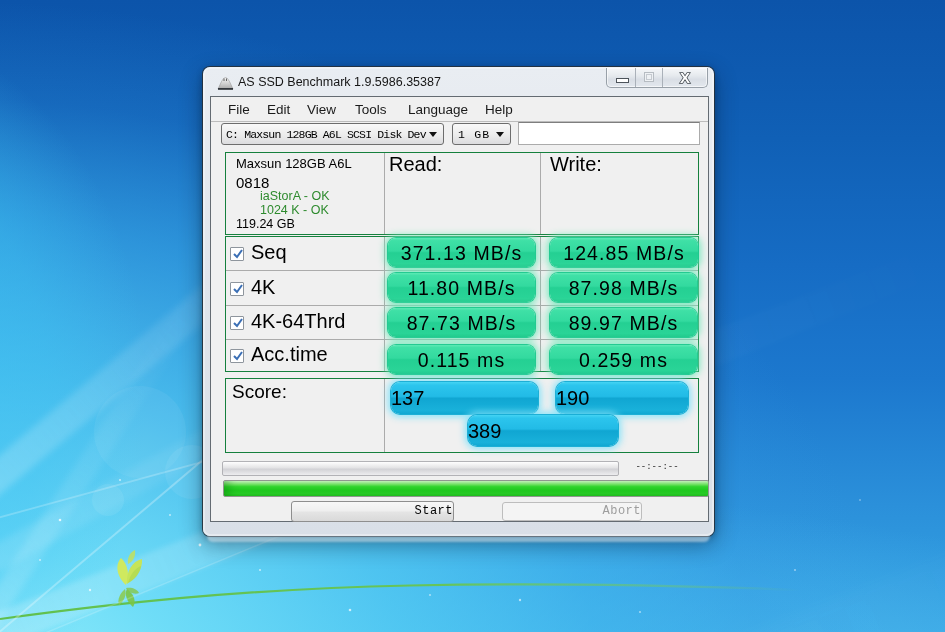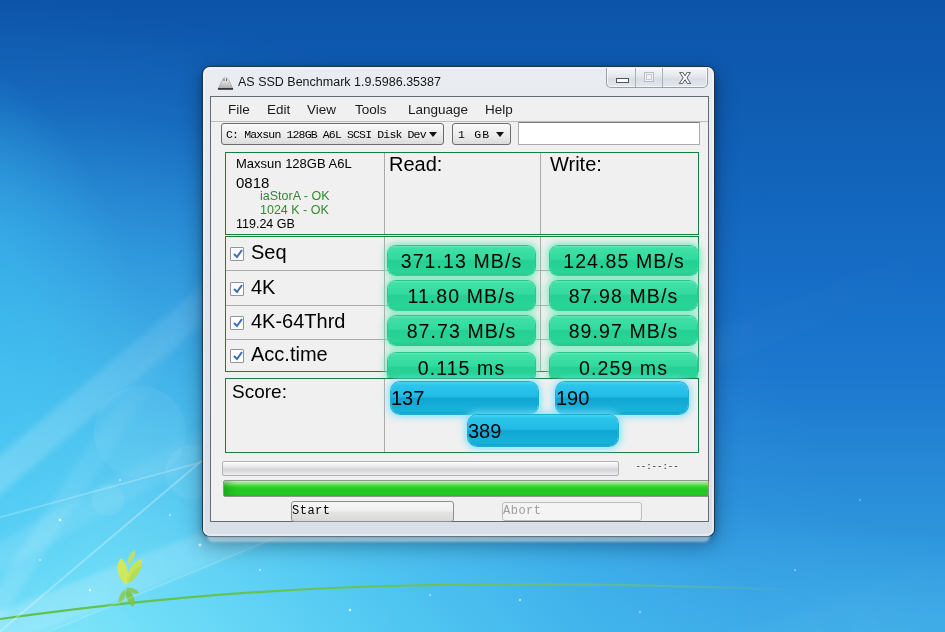--- a/index.html
+++ b/index.html
@@ -66,36 +66,36 @@
   .it{position:absolute;left:10px;white-space:nowrap;color:#000;}
   .green{color:#2e8b2e;padding-left:24px;}
   .hdr{position:absolute;top:0px;font-size:20px;color:#000;}
   .rowlab{position:absolute;left:25px;font-size:20px;color:#000;white-space:nowrap;}
   .cb{position:absolute;left:4px;width:12px;height:12px;background:#fff;
       border:1px solid #8e959d;border-radius:1px;}
   .cb svg{position:absolute;left:0px;top:-1px;}
   
   .gbtn{position:absolute;border-radius:8px;color:#000;font-size:19.5px;letter-spacing:1.1px;text-align:center;
     background:linear-gradient(180deg,#5beab4 0%,#3fe0a6 9%,#33da9f 45%,#24d093 51%,#2ad497 88%,#1fc98c 100%);
-    box-shadow:0 0 0 1px rgba(30,200,142,0.95), 0 0 7px 3px rgba(110,232,185,0.85);margin-top:8px;}
+    box-shadow:0 0 0 1px rgba(30,200,142,0.95), 0 0 7px 3px rgba(110,232,185,0.85);}
   .gbtn span,.bbtn span{position:absolute;left:0;right:0;top:50%;transform:translateY(-50%);}
   
   .bbtn{position:absolute;border-radius:9px;color:#000;font-size:20px;text-align:left;
     background:linear-gradient(180deg,#44d4f3 0%,#2cc5ed 10%,#22bbe6 45%,#10a6d2 51%,#19b1da 88%,#10a8d2 100%);
     box-shadow:0 0 0 1px rgba(22,172,212,0.95), 0 0 7px 3px rgba(125,225,250,0.9);}
   
   #pbar{position:absolute;left:11px;top:364px;width:395px;height:13px;border:1px solid #b2b2b6;border-radius:2px;
     background:linear-gradient(180deg,#fefefe 0%,#e3e3e5 45%,#d2d2d6 55%,#ededef 100%);}
   #ptime{position:absolute;left:416px;top:364px;width:60px;text-align:center;
     font-family:"Liberation Mono",monospace;font-size:9px;color:#222;letter-spacing:0px;line-height:13px;}
   #gbar{position:absolute;left:12px;top:383px;width:484px;height:15px;border:1px solid #90968f;border-radius:2px;
     background:linear-gradient(180deg,#ccf6c4 0%,#7ce46e 20%,#30d42c 38%,#1fc81e 62%,#27cc25 84%,#1fbf1f 100%);
     box-shadow:inset 10px 0 10px -5px rgba(0,110,0,0.35);}
   
-  .btn{position:absolute;font-family:"Liberation Mono",monospace;text-align:left;border-radius:3px;}
+  .btn{position:absolute;font-family:"Liberation Mono",monospace;text-align:right;border-radius:3px;}
   #start{left:80px;top:404px;width:161px;height:19px;border:1px solid #8e8e8e;
     background:linear-gradient(180deg,#f7f7f7 0%,#efefef 45%,#e4e4e4 55%,#d9d9d9 100%);
     font-size:12px;color:#000;line-height:19px;letter-spacing:0.5px;}
   #abort{left:291px;top:405px;width:138px;height:17px;border:1px solid #bdbdbd;
     background:#f4f4f4;font-size:12px;color:#9d9d9d;line-height:17px;letter-spacing:0.5px;}
 </style>
 </head>
 <body>
 <div id="desk">
   <div class="beam" id="beam4"></div>

